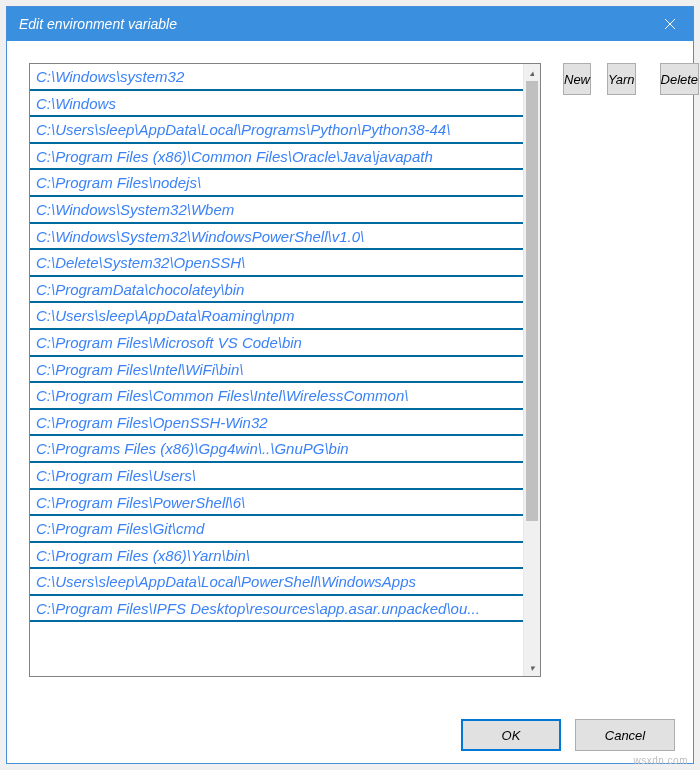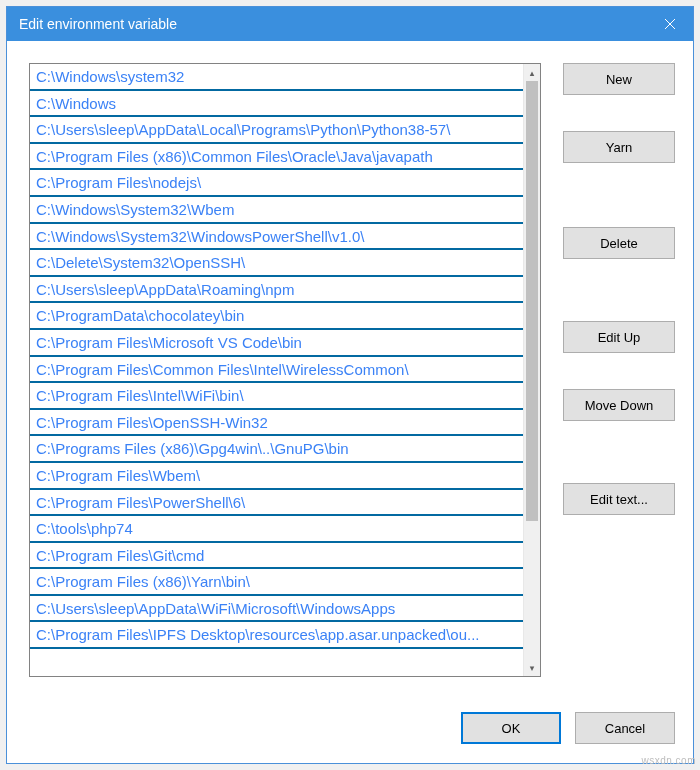--- a/index.html
+++ b/index.html
@@ -13,20 +13,21 @@
     overflow: hidden;
   }
   .window {
     position: absolute;
     left: 6px; top: 6px;
     width: 688px; height: 758px;
     background: #fff;
     border: 1px solid #4a90d9;
     display: flex;
     flex-direction: column;
+    font-style: italic;
   }
   .titlebar {
     height: 34px;
     background: #3a8fde;
     color: #fff;
     display: flex;
     align-items: center;
     justify-content: space-between;
     padding: 0 0 0 12px;
     font-size: 14px;
@@ -83,49 +84,49 @@
   }
   .sb-track { flex: 1; position: relative; }
   .sb-thumb {
     position: absolute; left: 2px; right: 2px;
     top: 0; height: 440px;
     background: #c0c0c0;
   }
   .sidebar {
     width: 112px;
     display: flex;
-    flex-direction: column;
+    flex-direction: row;
     gap: 8px;
     flex: 0 0 auto;
   }
   .btn {
     height: 32px;
     background: #e1e1e1;
     border: 1px solid #adadad;
     display: flex; align-items: center; justify-content: center;
     font-size: 13px;
     color: #000;
     cursor: default;
   }
   .gap-sm { height: 20px; }
   .gap-lg { height: 46px; }
   .footer {
     height: 58px;
     flex: 0 0 auto;
     display: flex;
     justify-content: flex-end;
-    align-items: center;
+    align-items: flex-end;
     gap: 14px;
     padding: 0 18px 12px 0;
   }
   .footer .btn { width: 100px; }
   .footer .btn.default { border: 2px solid #0078d7; background:#e1e1e1; }
   .watermark {
     position: absolute;
-    right: 4px; bottom: 4px;
+    right: 12px; bottom: 4px;
     font-size: 10px; color: #bdbdbd;
     letter-spacing: 0.5px;
   }
 </style>
 </head>
 <body>
 
 <div class="window">
   <div class="titlebar">
     <span>Edit environment variable</span>
@@ -136,39 +137,38 @@
       </svg>
     </div>
   </div>
 
   <div class="body">
 
     <div class="listwrap">
       <div class="list" id="list">
           <div class="row">C:\Windows\system32</div>
           <div class="row">C:\Windows</div>
-          <div class="row">C:\Users\sleep\AppData\Local\Programs\Python\Python38-57\</div>
+          <div class="row">C:\Users\sleep\AppData\Local\Programs\Python\Python38-44\</div>
           <div class="row">C:\Program Files (x86)\Common Files\Oracle\Java\javapath</div>
           <div class="row">C:\Program Files\nodejs\</div>
           <div class="row">C:\Windows\System32\Wbem</div>
           <div class="row">C:\Windows\System32\WindowsPowerShell\v1.0\</div>
           <div class="row">C:\Delete\System32\OpenSSH\</div>
+          <div class="row">C:\ProgramData\chocolatey\bin</div>
           <div class="row">C:\Users\sleep\AppData\Roaming\npm</div>
-          <div class="row">C:\ProgramData\chocolatey\bin</div>
           <div class="row">C:\Program Files\Microsoft VS Code\bin</div>
+          <div class="row">C:\Program Files\Intel\WiFi\bin\</div>
           <div class="row">C:\Program Files\Common Files\Intel\WirelessCommon\</div>
-          <div class="row">C:\Program Files\Intel\WiFi\bin\</div>
           <div class="row">C:\Program Files\OpenSSH-Win32</div>
           <div class="row">C:\Programs Files (x86)\Gpg4win\..\GnuPG\bin</div>
-          <div class="row">C:\Program Files\Wbem\</div>
+          <div class="row">C:\Program Files\Users\</div>
           <div class="row">C:\Program Files\PowerShell\6\</div>
-          <div class="row">C:\tools\php74</div>
           <div class="row">C:\Program Files\Git\cmd</div>
           <div class="row">C:\Program Files (x86)\Yarn\bin\</div>
-          <div class="row">C:\Users\sleep\AppData\WiFi\Microsoft\WindowsApps</div>
+          <div class="row">C:\Users\sleep\AppData\Local\PowerShell\WindowsApps</div>
           <div class="row">C:\Program Files\IPFS Desktop\resources\app.asar.unpacked\ou...</div>
         </div>
       <div class="scrollbar">
         <div class="sb-btn">
           <span>▴</span>
         </div>
         <div class="sb-track">
           <div class="sb-thumb"></div>
         </div>
         <div class="sb-btn">

